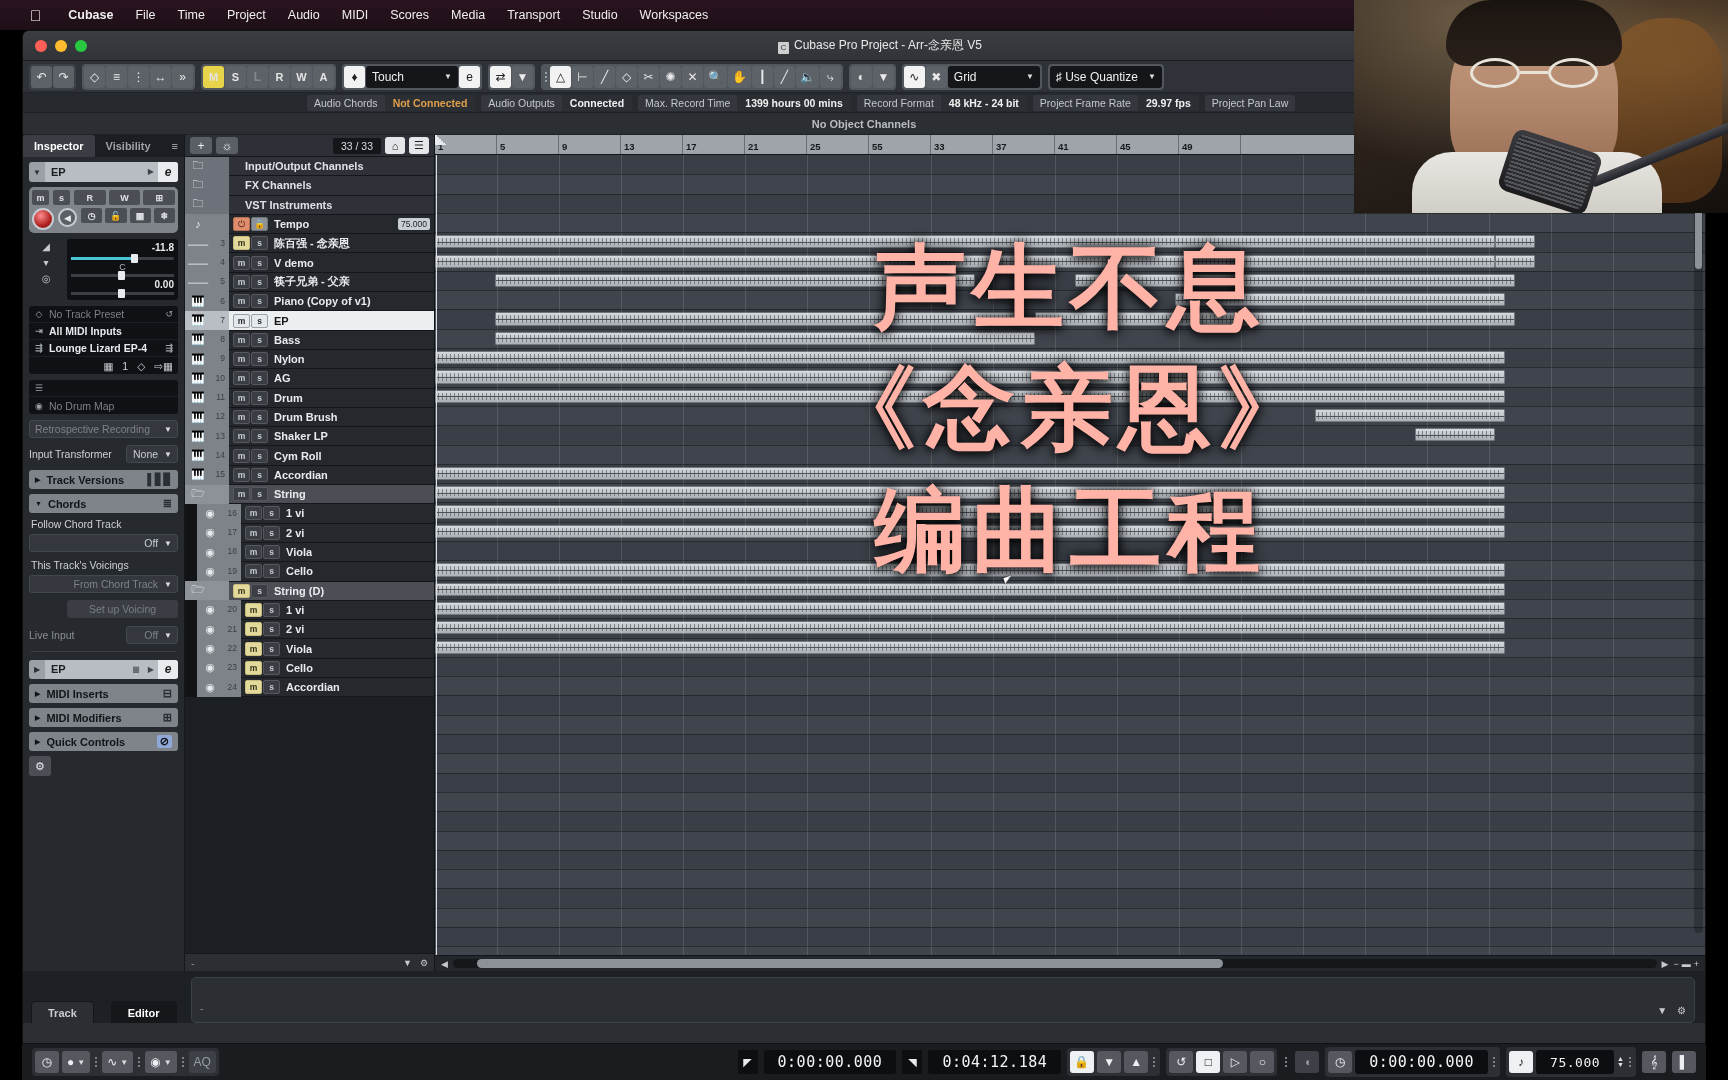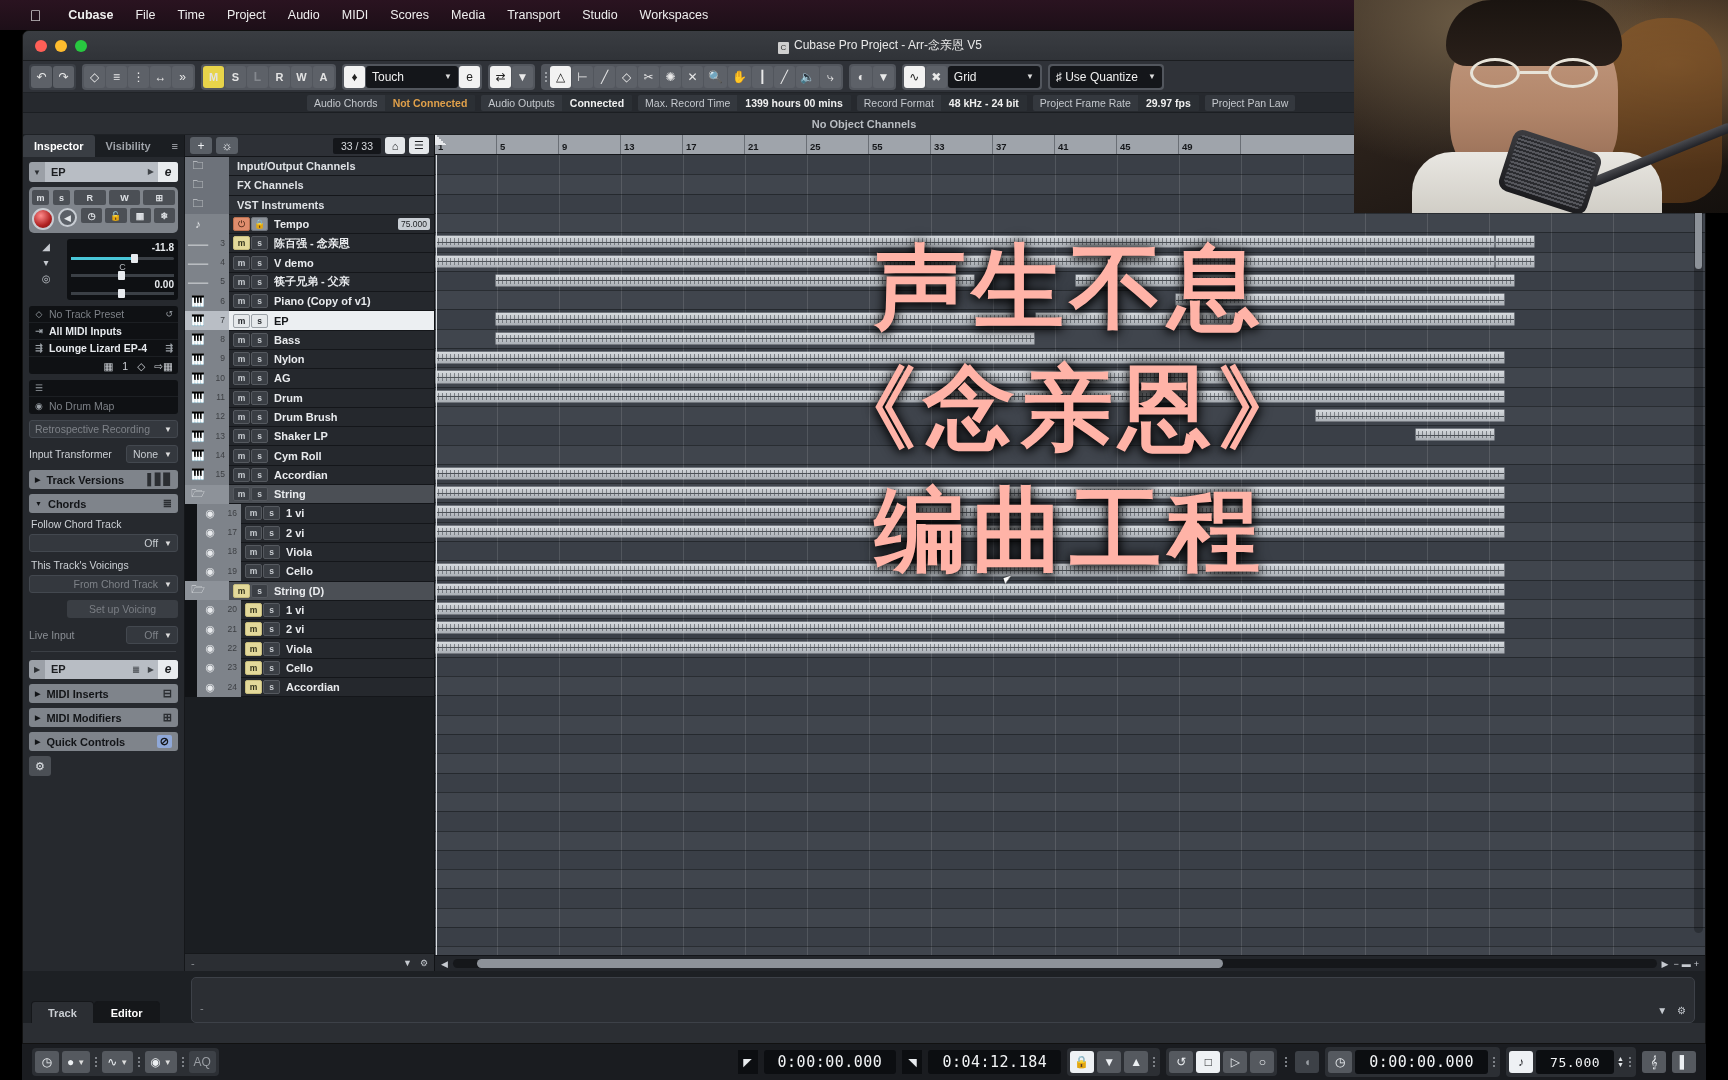--- a/index.html
+++ b/index.html
@@ -203,21 +203,21 @@
   .trow.folder{ background:#4b4f55; }
   .trow.folder .ico{ background:#8d9299; }
   .trow.folder .num{ background:#8d9299; }
   .trow.sel{ background:#eceff2; }
   .trow.sel .nm{ color:#17191c; }
   .trow.sel .m,.trow.sel .s{ background:#e6e9ec; color:#25282c; border-color:#9aa0a6;}
   .trow.sel .ico,.trow.sel .num{ background:#b9bec5; }
   .trow.hdr{ background:#2e3238; }
   .trow.hdr .ico{ background:#6d727a; }
   .trow.hdr .num{ background:#6d727a; }
-  .trow.hdr .nm{ margin-left:8px; color:#dfe2e6;}
+  .trow.hdr .nm{ margin-left:16px; color:#dfe2e6;}
   .trow .tempoval{ margin-left:auto; margin-right:4px; background:#c9ced4; color:#1c1e21;
      font-size:8.5px; padding:1px 3px; border-radius:2px;}
   .trow .pwr{ width:17px; height:14px; background:#e08d6d; border:1px solid #b9704f;
      border-radius:2px; font-size:9px; color:#3a1b0c; display:flex; align-items:center; justify-content:center;}
   .trow .lk{ width:17px; height:14px; background:#8d9299; border:1px solid #6f747b;
      border-radius:2px; font-size:9px; color:#24262a; display:flex; align-items:center; justify-content:center;}
   .trow.child .ind{ width:12px; height:19.3px; background:#111316; }
 
   .tl-bottom{ height:18px; background:#2b2e33; display:flex; align-items:center;
      padding:0 6px; border-top:1px solid #16181b; }
@@ -268,21 +268,21 @@
      padding:0 6px; gap:5px; border-top:1px solid #14161a;}
   .hscrollbar .track{ flex:1; height:9px; background:#15171a; border-radius:5px; position:relative;}
   .hscrollbar .track .thumb{ position:absolute; left:2%; width:62%; top:0; bottom:0;
      background:#8d9299; border-radius:5px;}
   .hscrollbar .ar{ color:#c6cad0; font-size:9px; }
   .hscrollbar .zoom{ display:flex; align-items:center; gap:3px; color:#c6cad0; font-size:9px;}
 
   
   .bottomzone{ height:52px; background:#1d2024; display:flex; align-items:flex-end; }
   .bz-left{ width:162px; display:flex; align-items:flex-end; height:52px; padding-left:8px;}
-  .bz-tabs{ display:flex; gap:0; }
+  .bz-tabs{ display:flex; gap:17px; }
   .bz-tab{ padding:0 16px; height:22px; line-height:22px; font-size:11px; font-weight:bold;
      color:#c9cdd2; background:#2b2e33; border-radius:4px 4px 0 0; border:1px solid #15171a;
      border-bottom:none;}
   .bz-tab.active{ background:#15171a; color:#fff;}
   .bz-right{ flex:1; height:46px; margin:0 10px 0 6px; background:#2b2e33;
      border:1px solid #3d4148; border-radius:5px; position:relative;}
   .bz-right .dash{ position:absolute; left:8px; bottom:8px; color:#8a8e94; font-size:11px;}
   .bz-right .ctrls{ position:absolute; right:8px; bottom:6px; display:flex; gap:10px;
      color:#c6cad0; font-size:10px;}
 

